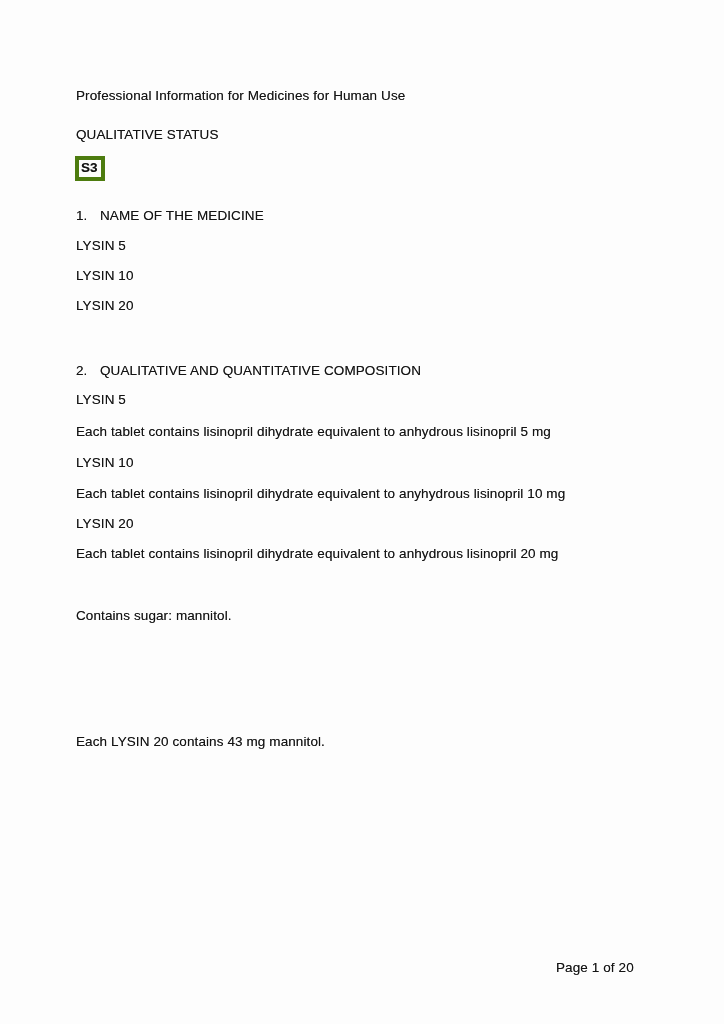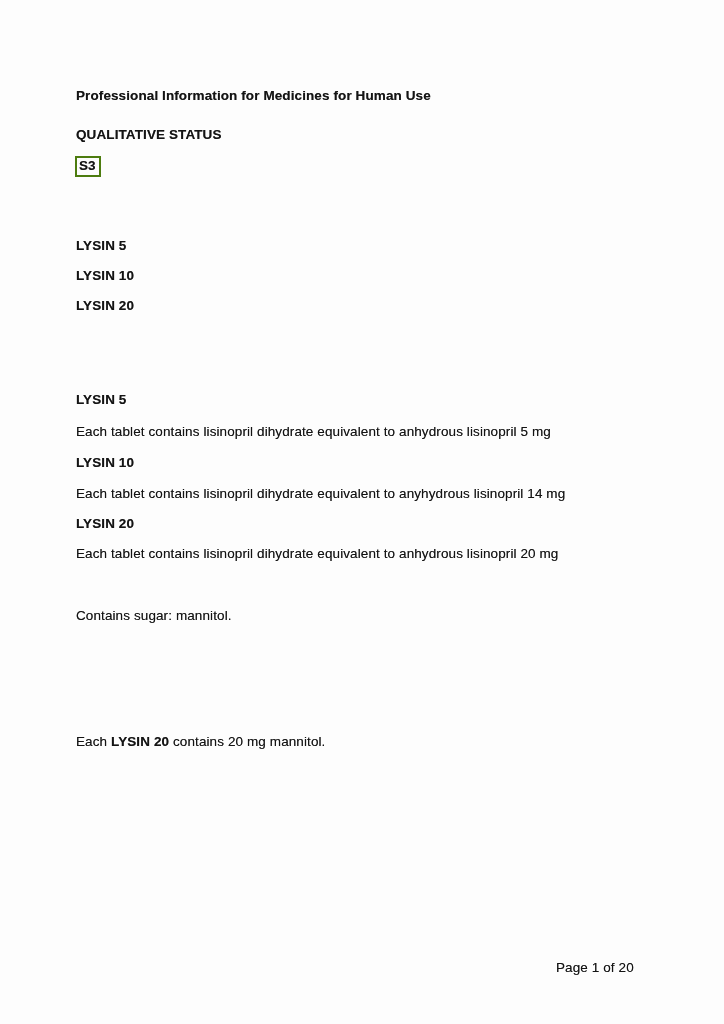--- a/index.html
+++ b/index.html
@@ -20,31 +20,31 @@
   .t {
     position: absolute;
     left: 76px;
     margin: 0;
     font-size: 13.5px;
     line-height: 16px;
     letter-spacing: 0.1px;
     white-space: nowrap;
     text-shadow: 0 0 0.5px rgba(20,20,20,0.55);
   }
-  .bold { font-weight: 700; }
+  .bold { font-weight: 400; }
   .num {
     display: inline-block;
     width: 24px;
   }
   .s3-box {
     position: absolute;
     left: 75px;
     top: 156px;
     display: inline-block;
-    border: 2px solid #4d7c0f;
+    border: 4px solid #4d7c0f;
     padding: 0 3px 1px 2px;
     font-size: 13.5px;
     font-weight: 700;
     line-height: 16px;
     text-shadow: 0 0 0.5px rgba(20,20,20,0.55);
   }
   .footer {
     left: 556px;
   }
 </style>
@@ -52,41 +52,47 @@
 <body>
 
 <div class="page">
 
   <p class="t bold" style="top:88px">Professional Information for Medicines for Human Use</p>
 
   <p class="t bold" style="top:127px">QUALITATIVE STATUS</p>
 
   <div class="s3-box">S3</div>
 
+  <p class="t bold" style="top:208px">
+    <span class="num">1.</span><span>NAME OF THE MEDICINE</span>
+  </p>
 
   <p class="t bold" style="top:238px">LYSIN 5</p>
 
   <p class="t bold" style="top:268px">LYSIN 10</p>
 
   <p class="t bold" style="top:298px">LYSIN 20</p>
 
+  <p class="t bold" style="top:363px">
+    <span class="num">2.</span><span>QUALITATIVE AND QUANTITATIVE COMPOSITION</span>
+  </p>
 
   <p class="t bold" style="top:392px">LYSIN 5</p>
   <p class="t" style="top:424px">Each tablet contains lisinopril dihydrate equivalent to anhydrous lisinopril 5 mg</p>
 
   <p class="t bold" style="top:455px">LYSIN 10</p>
-  <p class="t" style="top:486px">Each tablet contains lisinopril dihydrate equivalent to anyhydrous lisinopril 14 mg</p>
+  <p class="t" style="top:486px">Each tablet contains lisinopril dihydrate equivalent to anyhydrous lisinopril 10 mg</p>
 
   <p class="t bold" style="top:516px">LYSIN 20</p>
   <p class="t" style="top:546px">Each tablet contains lisinopril dihydrate equivalent to anhydrous lisinopril 20 mg</p>
 
   <p class="t" style="top:608px">Contains sugar: mannitol.</p>
 
 
 
   <p class="t" style="top:734px">
-    <span>Each </span><span class="bold">LYSIN 20</span><span> contains 20 mg mannitol.</span>
+    <span>Each </span><span class="bold">LYSIN 20</span><span> contains 43 mg mannitol.</span>
   </p>
 
 
   <p class="t footer" style="top:960px">Page 1 of 20</p>
 
 </div>
 
 </body></html>

